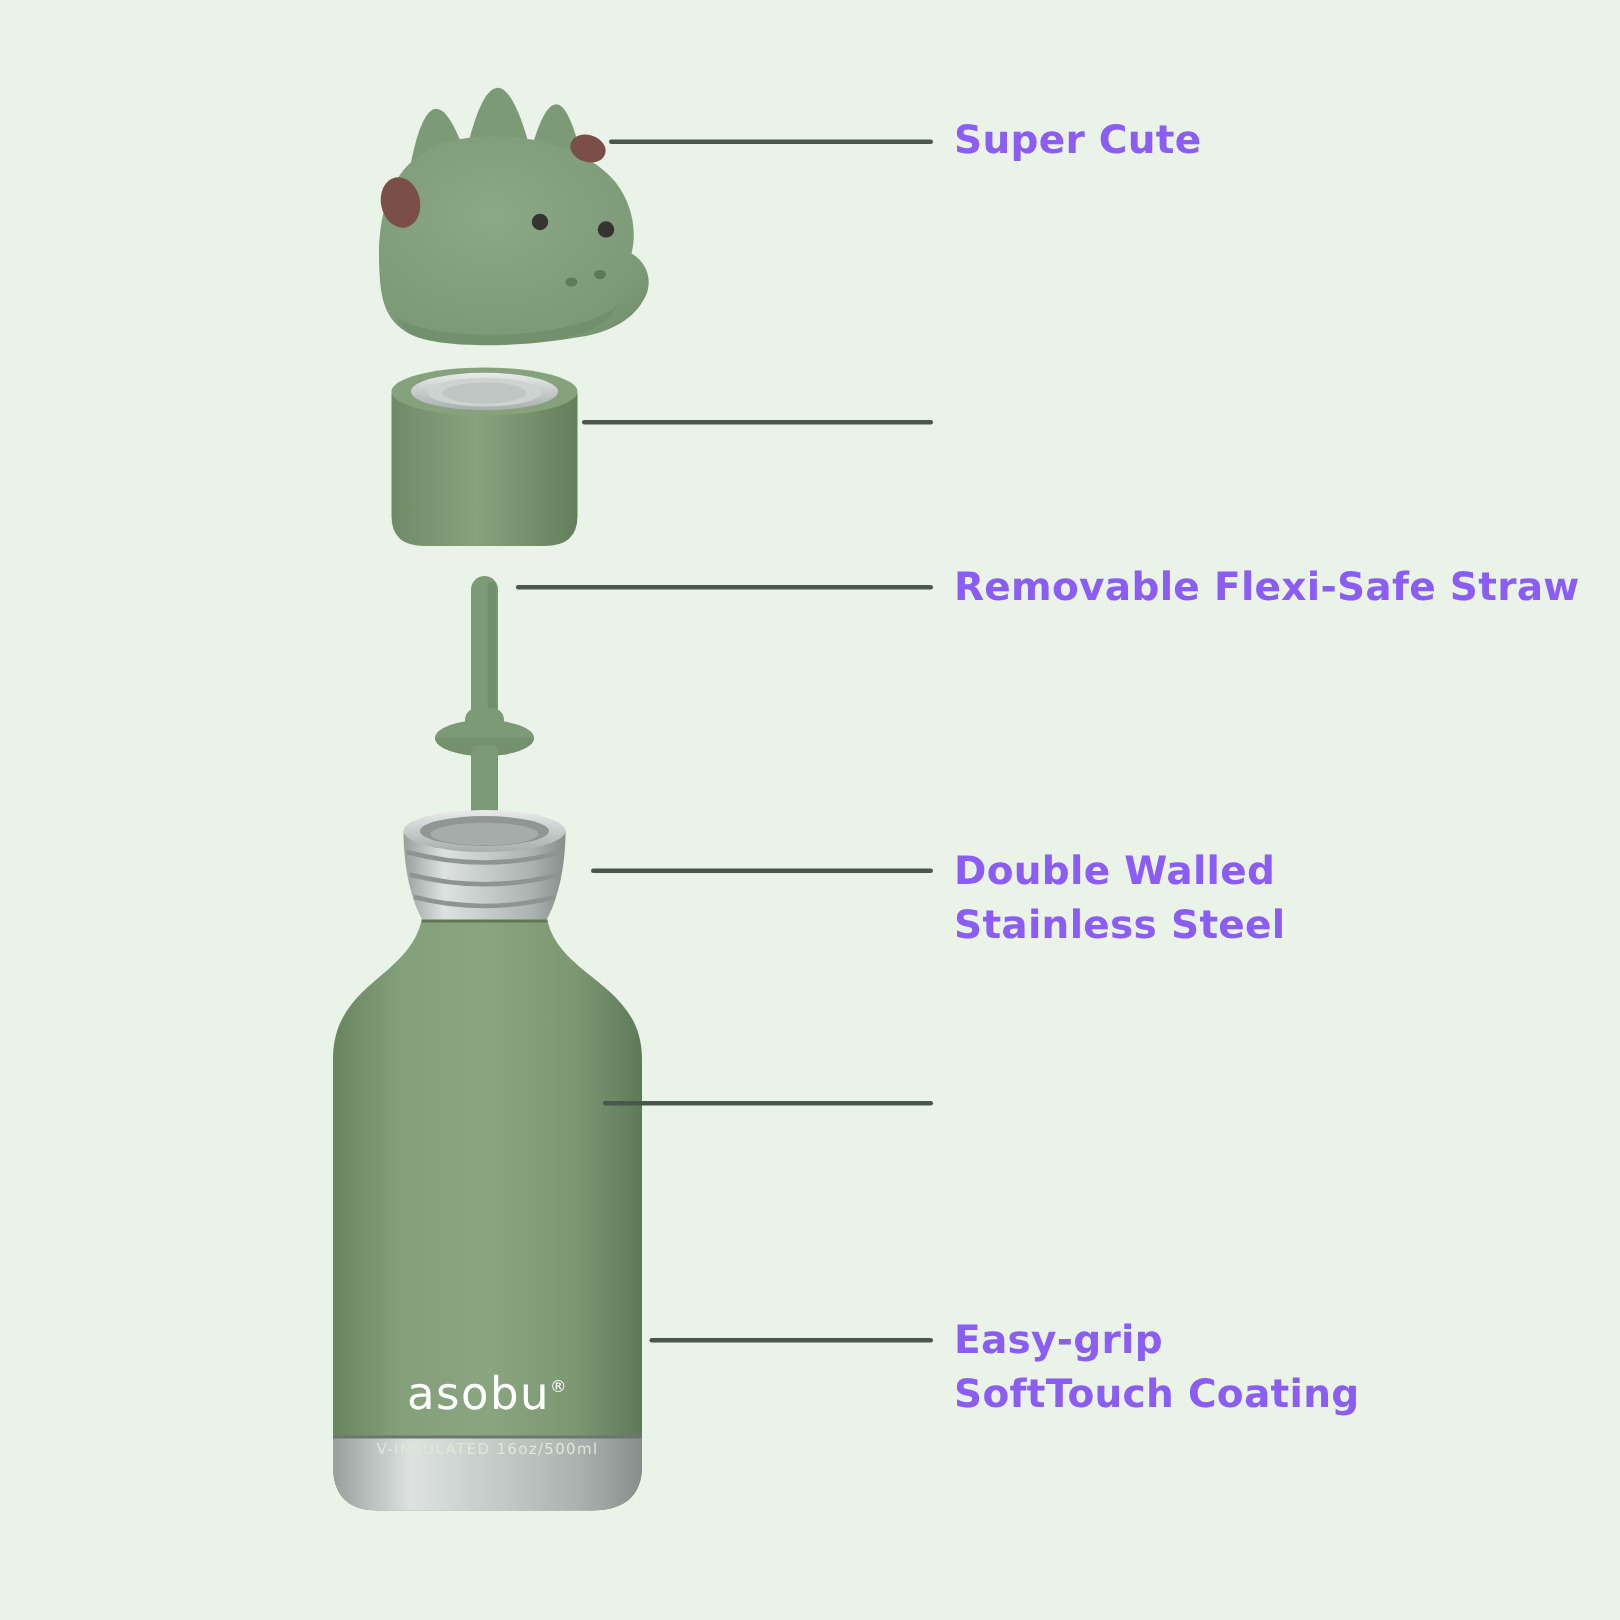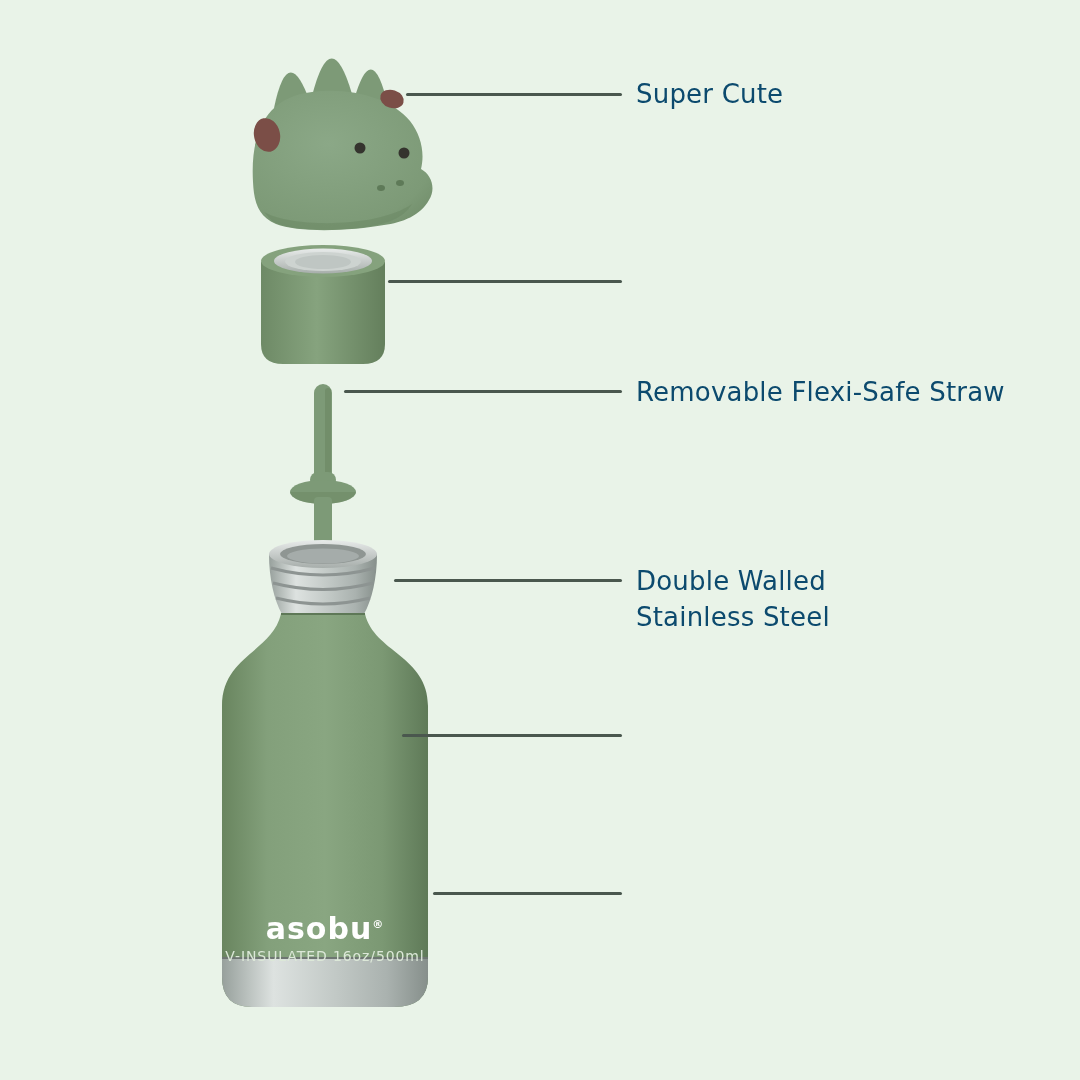--- a/index.html
+++ b/index.html
@@ -7,51 +7,51 @@
     position:relative;
     width:1080px;height:1080px;
     background:#e9f3e8;
     overflow:hidden;
     font-family:"DejaVu Sans","Liberation Sans",sans-serif;
   }
   .illustration-svg{position:absolute;left:0;top:0;}
   .label{
     position:absolute;
     font-size:26px;
-    font-weight:400;
-    color:#0c4a6e;
+    font-weight:700;
+    color:#8b5cf6;
     line-height:36px;
     letter-spacing:0.2px;
     white-space:nowrap;
   }
   .label .ln{display:block;}
   .leader{
     position:absolute;
     height:3px;
     background:#4a574e;
     border-radius:2px;
   }
   .brand{
     position:absolute;
     left:222px;top:908px;width:206px;
     text-align:center;
     color:#ffffff;
   }
   .brand-name{
     font-size:30px;
-    font-weight:700;
+    font-weight:400;
     letter-spacing:1px;
     line-height:34px;
   }
   .brand-name sup{font-size:11px;vertical-align:super;}
   .brand-sub{
-    font-size:14px;
+    font-size:10px;
     color:#dce8d8;
     letter-spacing:0.9px;
-    margin-top:2px;
+    margin-top:14px;
     white-space:nowrap;
   }
 </style>
 </head>
 <body>
 
 <div class="page">
 
   <svg class="illustration-svg" width="1080" height="1080" viewBox="0 0 1080 1080">
     <defs>
@@ -164,15 +164,17 @@
     <span class="ln">Double Walled</span>
     <span class="ln">Stainless Steel</span>
   </div>
 
   <div class="label" style="left:636px;top:374px">
     <span class="ln">Removable Flexi-Safe Straw</span>
   </div>
 
 
   <div class="label" style="left:636px;top:876px">
+    <span class="ln">Easy-grip</span>
+    <span class="ln">SoftTouch Coating</span>
   </div>
 
 </div>
 
 </body></html>

